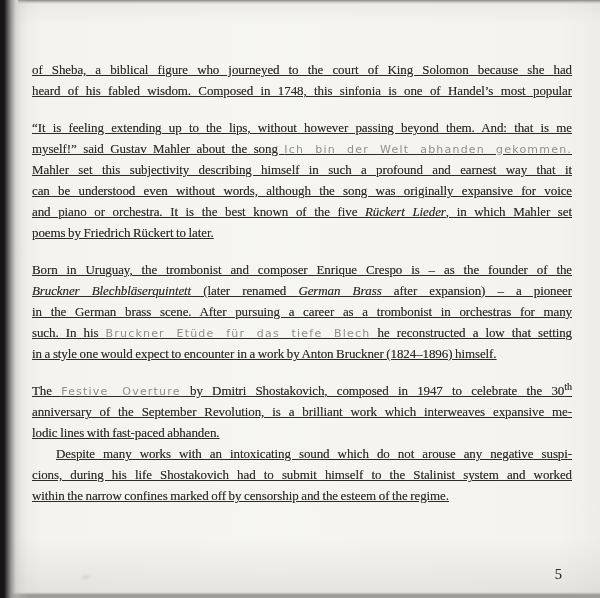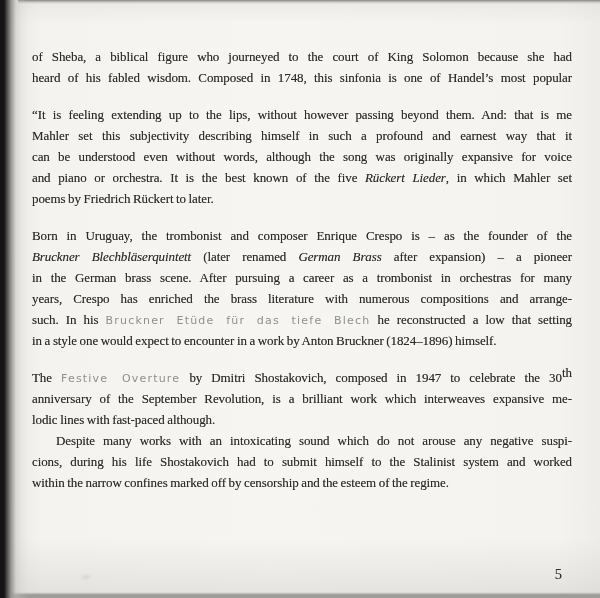--- a/index.html
+++ b/index.html
@@ -13,45 +13,46 @@
     position: absolute; inset: 0;
     background: var(--page-background, #f4f3ef);
   }
   .page-shading {
     position: absolute; inset: 0; pointer-events: none;
     background:
       linear-gradient(to bottom, rgba(205,203,198,0.28) 0%, rgba(205,203,198,0) 4%, rgba(205,203,198,0) 90%, rgba(185,183,178,0.30) 100%),
       linear-gradient(to right, rgba(190,188,183,0.25) 0%, rgba(190,188,183,0) 7%, rgba(255,255,255,0.18) 45%, rgba(205,203,198,0) 93%, rgba(210,208,203,0.18) 100%);
   }
   .text-block {
-    position: absolute; left: 32px; top: 46px; width: 540px;
+    position: absolute; left: 32px; top: 59px; width: 540px;
     font-size: 13px; line-height: 21px;
     color: var(--ink, #2d2b28);
     letter-spacing: -0.1px; word-spacing: -0.5px;
     text-shadow: 0 0 0.6px rgba(45, 42, 38, 0.5);
+    text-decoration: underline;
   }
   .para { margin: 0; }
   .para + .para { margin-top: 16px; }
   .para.attached { margin-top: 0; }
   .line {
     height: 21px; overflow: hidden;
     text-align: justify; text-align-last: justify;
   }
   .line.last { text-align-last: left; }
   .line.indent { text-indent: 24px; }
   .seg-normal { }
   .seg-italic { font-style: italic; }
   .seg-spaced {
     font-family: "DejaVu Sans", sans-serif;
     font-size: 11px; letter-spacing: 1.2px; word-spacing: 2.5px;
     color: var(--spaced-term, #8f8f8f);
     text-shadow: none;
   }
   .seg-sup {
-    font-size: 13px; vertical-align: super; line-height: 0; letter-spacing: 0;
+    font-size: 10px; vertical-align: super; line-height: 0; letter-spacing: 0;
   }
   .page-number {
     position: absolute; right: 38px; top: 564px;
     font-size: 14.5px; line-height: 20px; color: #34322e;
     text-shadow: 0 0 0.6px rgba(45, 42, 38, 0.5);
   }
   .scan-binding {
     position: absolute; top: 0; bottom: 0; left: 0; width: 28px; pointer-events: none;
     background: linear-gradient(to right,
       var(--binding-edge, #141414) 0px, var(--binding-edge, #141414) 4px,
@@ -77,37 +78,37 @@
 <div class="page">
   <div class="page-shading"></div>
 
   <div class="text-block">
       <div class="para">
         <div class="line"><span class="seg-normal">of Sheba, a biblical figure who journeyed to the court of King Solomon because she had</span></div>
         <div class="line"><span class="seg-normal">heard of his fabled wisdom. Composed in 1748, this sinfonia is one of Handel’s most popular</span></div>
       </div>
       <div class="para">
         <div class="line"><span class="seg-normal">“It is feeling extending up to the lips, without however passing beyond them. And: that is me</span></div>
+        <div class="line"><span class="seg-normal">myself!” said Gustav Mahler about the song </span><span class="seg-spaced">Ich bin der Welt abhanden gekommen.</span></div>
         <div class="line"><span class="seg-normal">Mahler set this subjectivity describing himself in such a profound and earnest way that it</span></div>
         <div class="line"><span class="seg-normal">can be understood even without words, although the song was originally expansive for voice</span></div>
         <div class="line"><span class="seg-normal">and piano or orchestra. It is the best known of the five </span><span class="seg-italic">Rückert Lieder</span><span class="seg-normal">, in which Mahler set</span></div>
         <div class="line last"><span class="seg-normal">poems by Friedrich Rückert to later.</span></div>
       </div>
       <div class="para">
         <div class="line"><span class="seg-normal">Born in Uruguay, the trombonist and composer Enrique Crespo is – as the founder of the</span></div>
         <div class="line"><span class="seg-italic">Bruckner Blechbläserquintett</span><span class="seg-normal"> (later renamed </span><span class="seg-italic">German Brass</span><span class="seg-normal"> after expansion) – a pioneer</span></div>
         <div class="line"><span class="seg-normal">in the German brass scene. After pursuing a career as a trombonist in orchestras for many</span></div>
-        <div class="line"><span class="seg-normal">years, Crespo has enriched the brass literature with numerous compositions and arrange-</span></div>
         <div class="line"><span class="seg-normal">such. In his </span><span class="seg-spaced">Bruckner Etüde für das tiefe Blech</span><span class="seg-normal"> he reconstructed a low that setting</span></div>
         <div class="line last"><span class="seg-normal">in a style one would expect to encounter in a work by Anton Bruckner (1824–1896) himself.</span></div>
       </div>
       <div class="para">
         <div class="line"><span class="seg-normal">The </span><span class="seg-spaced">Festive Overture</span><span class="seg-normal"> by Dmitri Shostakovich, composed in 1947 to celebrate the 30</span><sup class="seg-sup">th</sup></div>
         <div class="line"><span class="seg-normal">anniversary of the September Revolution, is a brilliant work which interweaves expansive me-</span></div>
-        <div class="line last"><span class="seg-normal">lodic lines with fast-paced although.</span></div>
+        <div class="line last"><span class="seg-normal">lodic lines with fast-paced abhanden.</span></div>
       </div>
       <div class="para attached">
         <div class="line indent"><span class="seg-normal">Despite many works with an intoxicating sound which do not arouse any negative suspi-</span></div>
         <div class="line"><span class="seg-normal">cions, during his life Shostakovich had to submit himself to the Stalinist system and worked</span></div>
         <div class="line last"><span class="seg-normal">within the narrow confines marked off by censorship and the esteem of the regime.</span></div>
       </div>
     </div>
 
   <div class="page-number">5</div>
 

